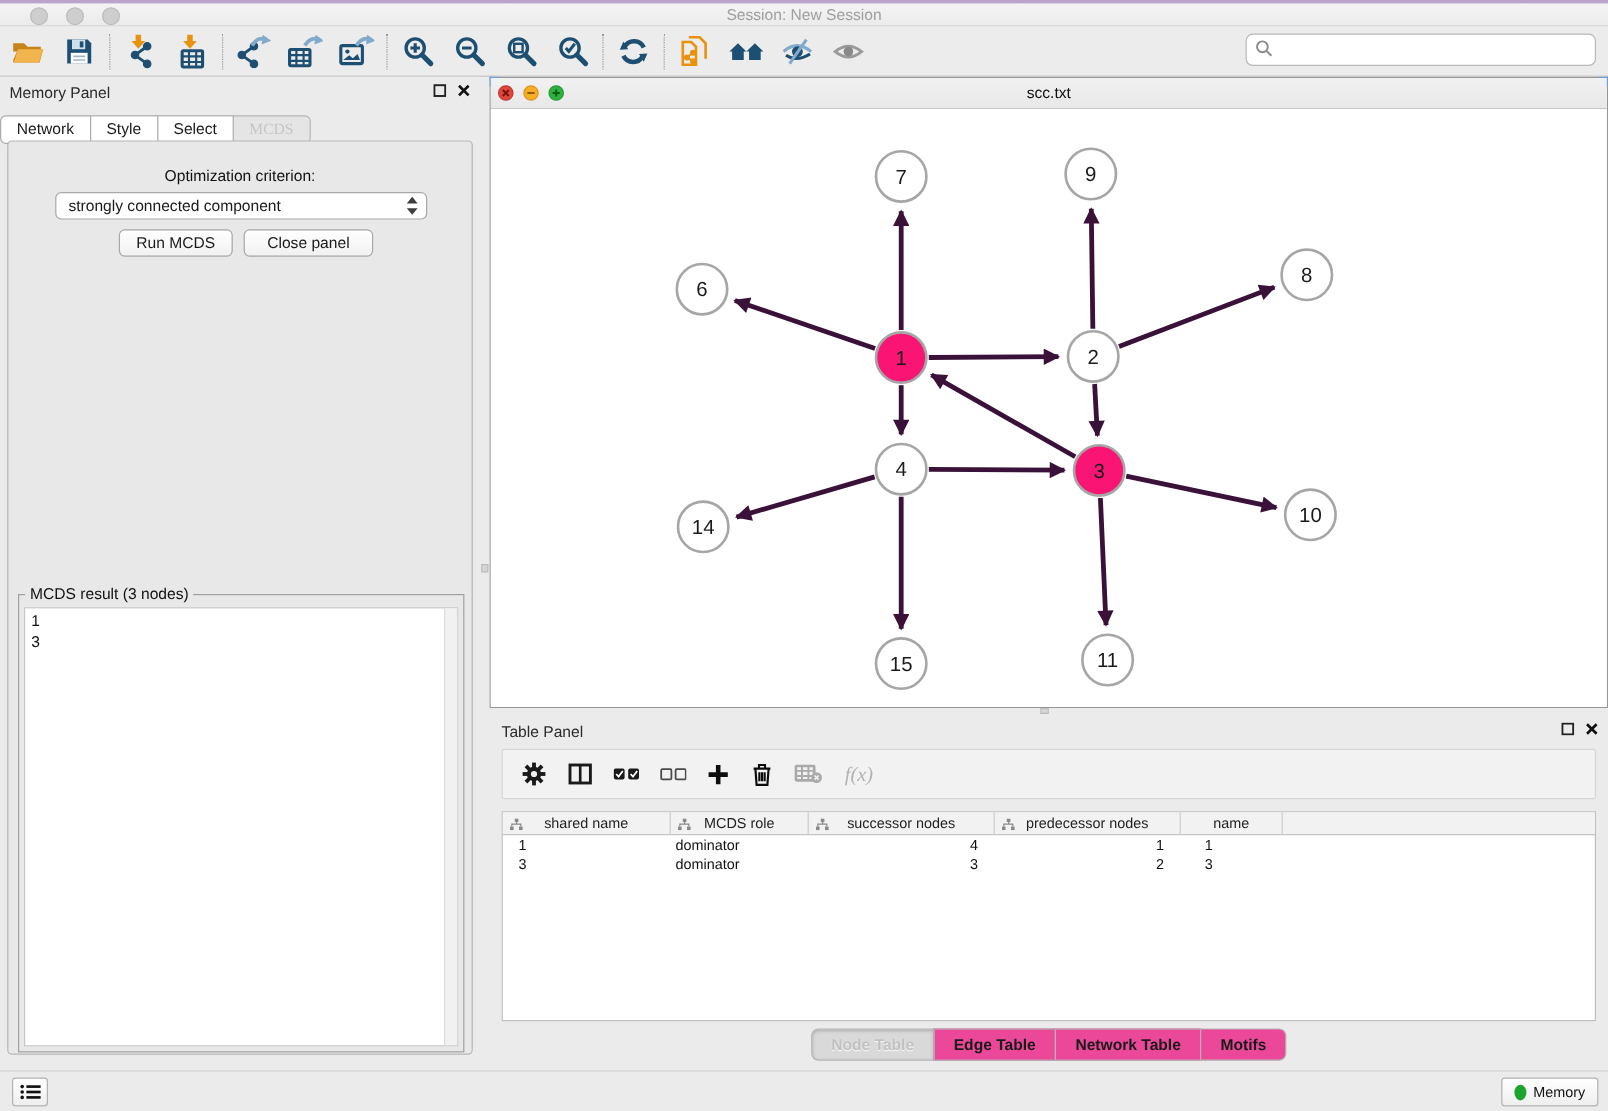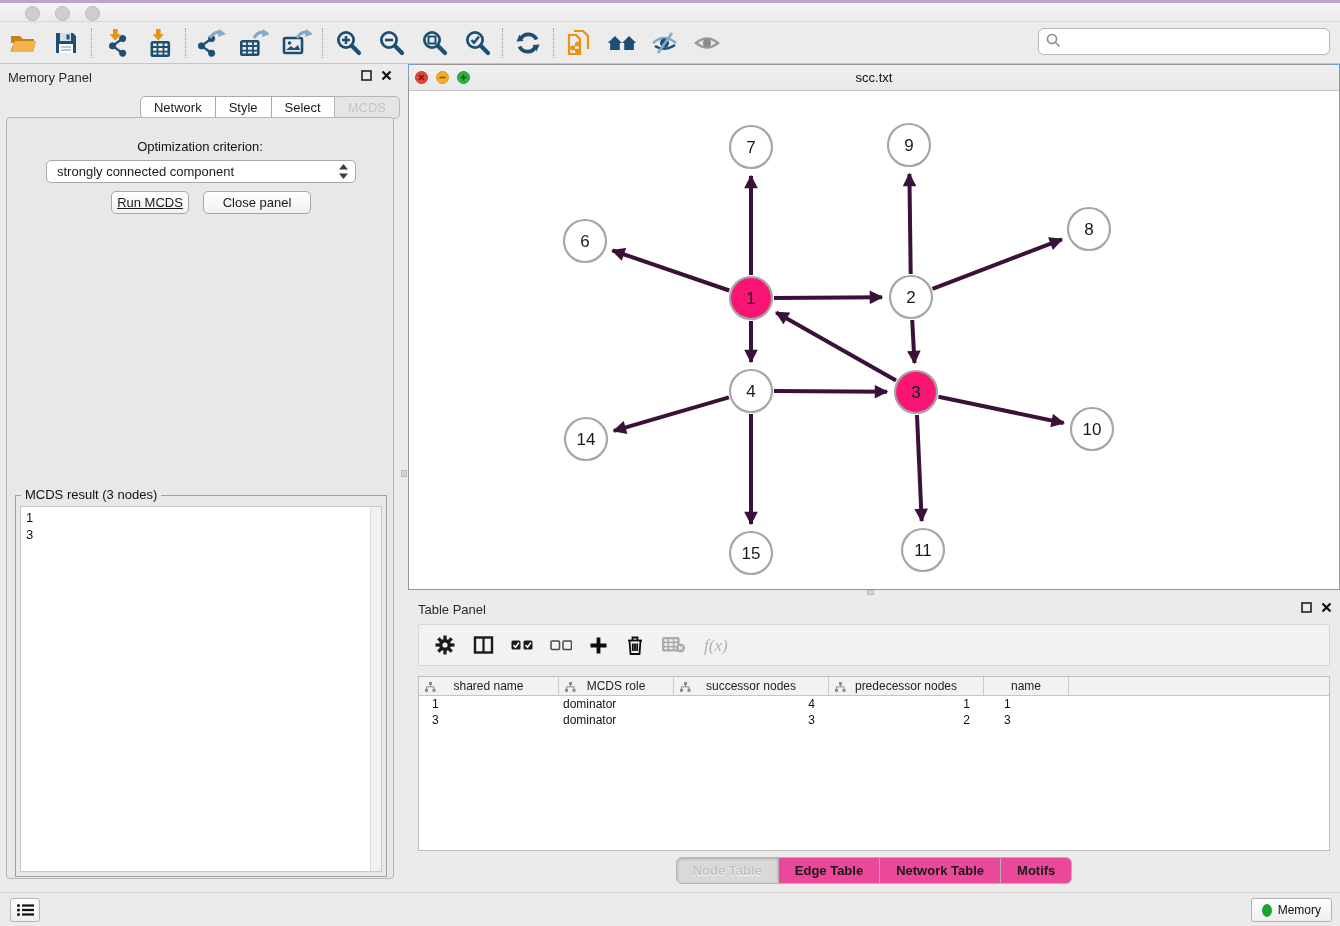--- a/index.html
+++ b/index.html
@@ -20,33 +20,33 @@
   #searchbox { position:absolute; right:10px; top:6px; width:292px; height:27px; background:#fff; border:1px solid #B9B8B9; border-radius:6px; display:flex; align-items:center; padding-left:7px; }
   #searchbox input { border:none; outline:none; flex:1; height:22px; font-size:13px; background:transparent; margin-left:5px; }
 
   
   #control-panel { position:absolute; left:0; top:64px; width:400px; height:822px; background:#ECEBEC; }
   .panel-header { position:relative; height:26px; }
   .panel-header .ph-title { position:absolute; left:8px; top:6px; font-size:13px; color:#2B2B2B; }
   .ph-icons { position:absolute; right:8px; top:6px; display:flex; gap:9px; align-items:center; }
   .ph-icons span { display:flex; cursor:pointer; }
 
-  #cp-tabs { position:absolute; left:0; top:32px; width:400px; display:flex; justify-content:flex-end; }
+  #cp-tabs { position:absolute; left:0; top:32px; width:400px; display:flex; justify-content:flex-start; }
   .cp-tab { padding:3px 13px; font-size:13px; background:#fff; border:1px solid #ABAAAB; margin-left:-1px; cursor:pointer; position:relative; }
   .cp-tab:first-child { border-top-left-radius:5px; border-bottom-left-radius:5px; margin-left:0; }
-  .cp-tab:last-child  { border-top-right-radius:5px; border-bottom-right-radius:5px; }
+  .cp-tab:last-child  { border-top-right-radius:5px; border-bottom-right-radius:5px;font-family:Liberation Serif, serif; }
   .cp-tab.active { background:#E6E5E6; color:#C6C5C6; border-color:#B7B6B7; }
 
   #cp-content { position:absolute; left:6px; top:53px; width:388px; height:762px; background:#E9E8E9; border:1px solid #B7B6B7; border-radius:4px; }
   #opt-label { position:absolute; left:0; right:0; top:21px; text-align:center; font-size:13px; color:#111; }
   #opt-dropdown { position:absolute; left:39px; top:42px; width:310px; height:23px; background:#fff; border:1px solid #A9A8A9; border-radius:5px; display:flex; align-items:center; padding-left:10px; cursor:pointer; }
   #opt-dropdown .dd-text { flex:1; font-size:13px; }
   #opt-dropdown .dd-stepper { margin-right:6px; display:flex; }
   .cp-btn { position:absolute; top:73px; height:23px; background:linear-gradient(#FFFFFF,#F2F1F2); border:1px solid #A9A8A9; border-radius:5px; font-size:13px; display:flex; align-items:center; justify-content:center; cursor:pointer; }
-  #btn-run { left:104px; width:78px;text-decoration:underline; }
+  #btn-run { left:92px; width:95px; }
   #btn-close { left:196px; width:108px; }
 
   #result-group { position:absolute; left:8px; top:377px; width:372px; height:382px; border:1px solid #A2A1A2; }
   #result-title { position:absolute; top:-9px; left:5px; background:#E9E8E9; padding:0 4px; font-size:13px; color:#111; }
   #result-area { position:absolute; left:4px; right:4px; top:10px; bottom:4px; background:#fff; border:1px solid #C9C8C9; }
   #result-lines { padding:2px 5px; font-size:13px; line-height:17px; color:#111; white-space:pre; }
   #result-scrollbar { position:absolute; right:0; top:0; bottom:0; width:11px; background:#F2F1F2; border-left:1px solid #DCDBDC; }
 
   
   #v-splitter { position:absolute; left:400px; top:64px; width:8px; height:822px; }
@@ -90,20 +90,21 @@
 </style>
 </head>
 <body>
 
 <div id="accent-strip"></div>
 
 <div id="titlebar">
   <div class="tl-dot" style="left:25px"></div>
   <div class="tl-dot" style="left:55px"></div>
   <div class="tl-dot" style="left:85px"></div>
+  <div class="title">Session: New Session</div>
 </div>
 
 <div id="toolbar">
 
   <div class="tb-group">
       <div class="tb-icon">
         <svg width="30" height="28" viewBox="0 0 30 28">
           <path d="M3 7 h9 l3 3 h11 v4 H3 z" fill="#C8821C"></path>
           <path d="M3 7 v16 h22 l3 -11 H7 l-4 9 z" fill="#C8821C"></path>
           <path d="M7 12 h21 l-3.5 11 H3.5 z" fill="#F2B54D"></path>

